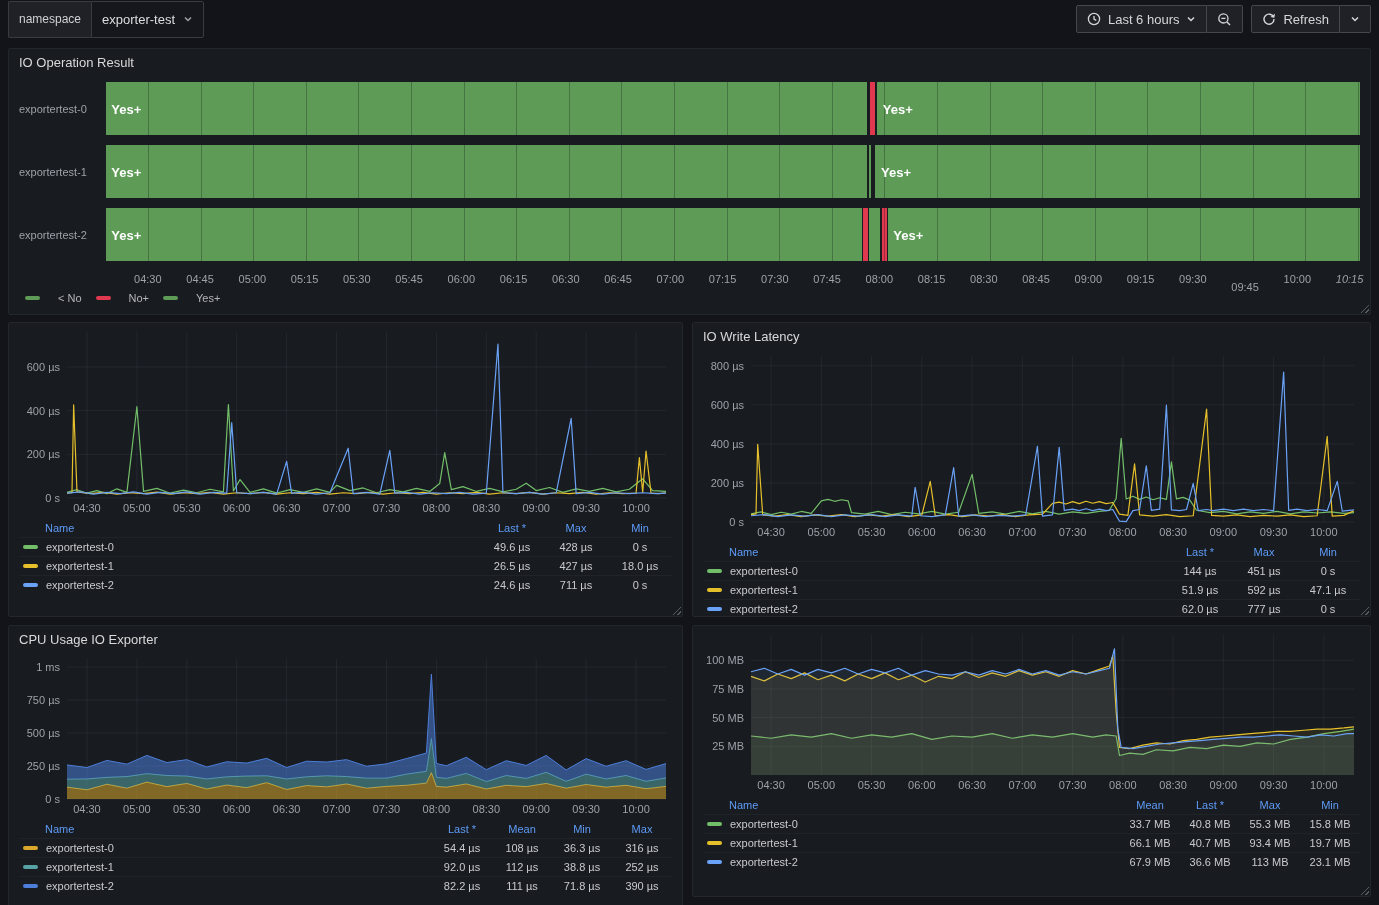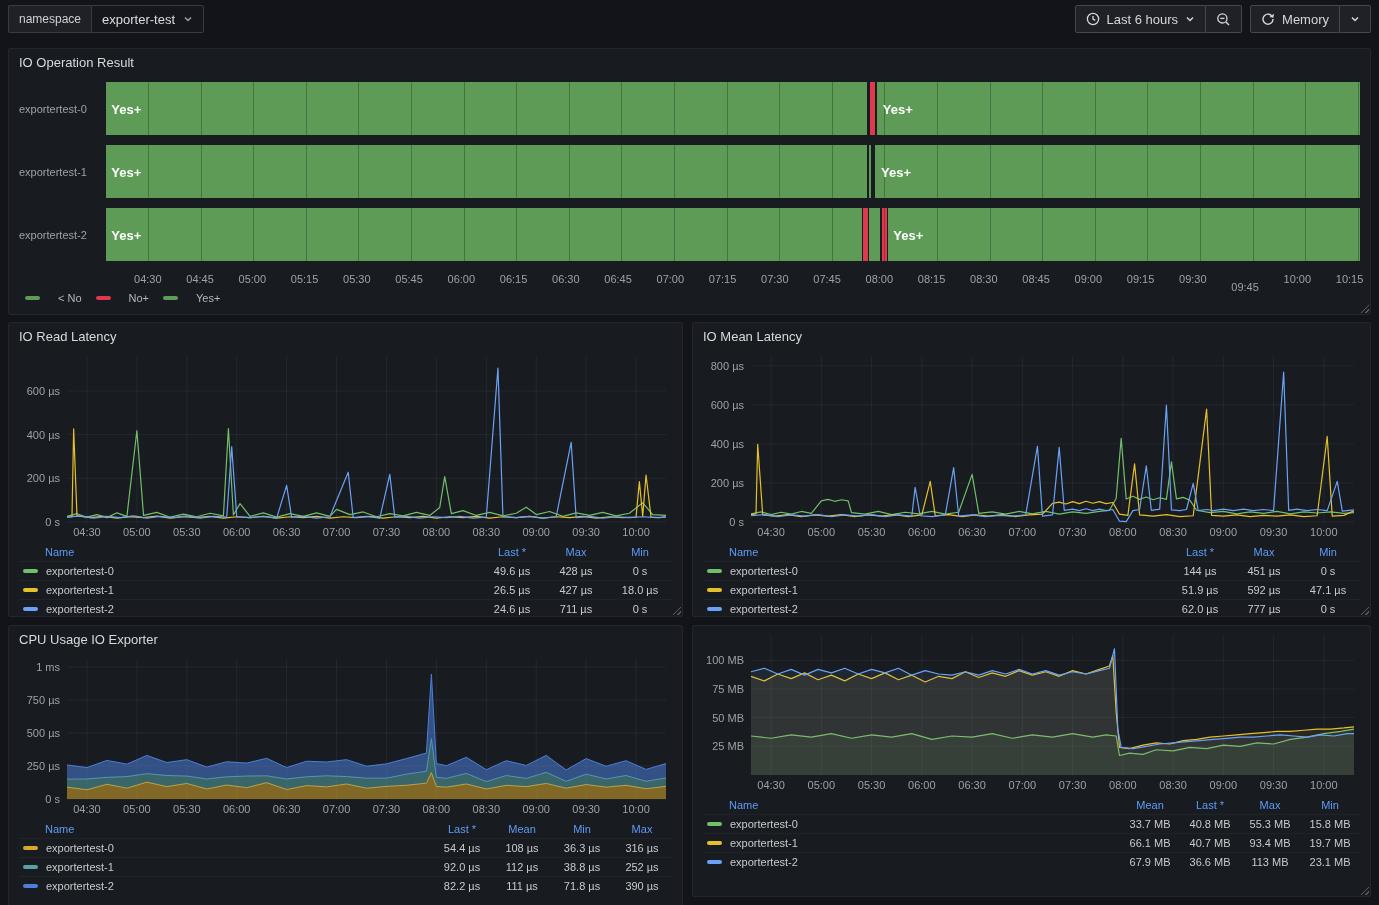--- a/index.html
+++ b/index.html
@@ -1,20 +1,20 @@
 <!DOCTYPE html>
 <html><head>
 <meta charset="utf-8">
 <style>
   *{box-sizing:border-box;margin:0;padding:0}
   html,body{width:1379px;height:905px;overflow:hidden}
   body{background:#121419;font-family:"Liberation Sans","DejaVu Sans",sans-serif;color:#d8d9da;position:relative}
   
   .topbar{position:absolute;top:0;left:0;right:0;height:38px;display:flex;align-items:center;justify-content:space-between;padding:0 8px}
-  .var-group{display:flex;height:28px}
+  .var-group{display:flex;height:37px}
   .var-label{background:#1f2127;border:1px solid #383b42;border-right:none;border-radius:2px 0 0 2px;font-size:12px;color:#d0d1d4;display:flex;align-items:center;padding:0 10px}
   .var-value{background:#15171c;border:1px solid #383b42;border-radius:0 2px 2px 0;font-size:13px;color:#dcdde0;display:flex;align-items:center;gap:8px;padding:0 10px;cursor:pointer}
   .controls{display:flex;gap:8px}
   .btn-group{display:flex;height:28px}
   .tb-btn{background:#1f2126;border:1px solid #44474e;display:flex;align-items:center;gap:7px;padding:0 10px;font-size:13px;color:#d5d6d9;cursor:pointer}
   .tb-btn:first-child{border-radius:2px 0 0 2px}
   .tb-btn:last-child{border-radius:0 2px 2px 0}
   .tb-btn + .tb-btn{border-left:none}
   .icon{display:inline-flex;align-items:center;justify-content:center}
   .chev{width:10px;height:10px}
@@ -86,21 +86,21 @@
             <line x1="4.3" y1="6.4" x2="8.5" y2="6.4" stroke="#d5d6d9" stroke-width="1.3"></line>
           </svg>
       </button>
     </div>
     <div class="btn-group">
       <button class="tb-btn">
         <svg class="icon" width="14" height="14" viewBox="0 0 14 14">
             <path d="M11.6 5.2A5 5 0 1 0 12 7" fill="none" stroke="#d5d6d9" stroke-width="1.4"></path>
             <polygon points="12.6,1.6 12.6,5.6 8.6,5.6" fill="#d5d6d9" transform="rotate(10 12 4)"></polygon>
           </svg>
-        <span>Memory</span>
+        <span>Refresh</span>
       </button>
       <button class="tb-btn">
         <svg class="chev" viewBox="0 0 10 10">
             <polyline points="2,3.5 5,6.5 8,3.5" fill="none" stroke="#d5d6d9" stroke-width="1.5"></polyline>
           </svg>
       </button>
     </div>
   </div>
 </div>
 
@@ -160,41 +160,40 @@
       <span class="tl-tick" style="left: 57.5%;">07:45</span>
       <span class="tl-tick" style="left: 61.6667%;">08:00</span>
       <span class="tl-tick" style="left: 65.8333%;">08:15</span>
       <span class="tl-tick" style="left: 70%;">08:30</span>
       <span class="tl-tick" style="left: 74.1667%;">08:45</span>
       <span class="tl-tick" style="left: 78.3333%;">09:00</span>
       <span class="tl-tick" style="left: 82.5%;">09:15</span>
       <span class="tl-tick" style="left: 86.6667%;">09:30</span>
       <span class="tl-tick" style="left: 90.8333%; margin-top: 8px;">09:45</span>
       <span class="tl-tick" style="left: 95%;">10:00</span>
-      <span class="tl-tick" style="left: 99.1667%;">10:15</span>
+      <span class="tl-tick" style="left: 99.1667%; font-style: italic;">10:15</span>
     </div>
   <div class="tl-legend" id="tl-legend">
       <span class="lg-item">
         <span class="chip" style="background: rgb(93, 155, 86);"></span>
         <span>&lt; No</span>
       </span>
       <span class="lg-item">
         <span class="chip" style="background: rgb(224, 56, 78);"></span>
         <span>No+</span>
       </span>
       <span class="lg-item">
         <span class="chip" style="background: rgb(93, 155, 86);"></span>
         <span>Yes+</span>
       </span>
     </div>
   <div class="rsz"></div>
 </div>
 
 <div class="panel p-read">
-  <div class="p-title">IO Read Latency</div>
   <svg class="chart-svg" id="chart-read" width="655" height="192">
       <line x1="67.96666666666667" x2="67.96666666666667" y1="8" y2="174" stroke="rgba(204,212,224,0.07)"></line>
       <text x="67.96666666666667" y="188" text-anchor="middle" fill="#9da2a8" font-size="11">04:30</text>
       <line x1="117.88333333333334" x2="117.88333333333334" y1="8" y2="174" stroke="rgba(204,212,224,0.07)"></line>
       <text x="117.88333333333334" y="188" text-anchor="middle" fill="#9da2a8" font-size="11">05:00</text>
       <line x1="167.8" x2="167.8" y1="8" y2="174" stroke="rgba(204,212,224,0.07)"></line>
       <text x="167.8" y="188" text-anchor="middle" fill="#9da2a8" font-size="11">05:30</text>
       <line x1="217.71666666666667" x2="217.71666666666667" y1="8" y2="174" stroke="rgba(204,212,224,0.07)"></line>
       <text x="217.71666666666667" y="188" text-anchor="middle" fill="#9da2a8" font-size="11">06:00</text>
       <line x1="267.6333333333333" x2="267.6333333333333" y1="8" y2="174" stroke="rgba(204,212,224,0.07)"></line>
@@ -257,21 +256,21 @@
         </span>
         <span class="lt-cell">24.6 µs</span>
         <span class="lt-cell">711 µs</span>
         <span class="lt-cell">0 s</span>
       </div>
     </div>
   <div class="rsz"></div>
 </div>
 
 <div class="panel p-write">
-  <div class="p-title">IO Mean Latency</div>
+  <div class="p-title">IO Write Latency</div>
   <svg class="chart-svg" id="chart-write" width="659" height="192">
       <line x1="68.1" x2="68.1" y1="8" y2="174" stroke="rgba(204,212,224,0.07)"></line>
       <text x="68.1" y="188" text-anchor="middle" fill="#9da2a8" font-size="11">04:30</text>
       <line x1="118.35" x2="118.35" y1="8" y2="174" stroke="rgba(204,212,224,0.07)"></line>
       <text x="118.35" y="188" text-anchor="middle" fill="#9da2a8" font-size="11">05:00</text>
       <line x1="168.60000000000002" x2="168.60000000000002" y1="8" y2="174" stroke="rgba(204,212,224,0.07)"></line>
       <text x="168.60000000000002" y="188" text-anchor="middle" fill="#9da2a8" font-size="11">05:30</text>
       <line x1="218.85" x2="218.85" y1="8" y2="174" stroke="rgba(204,212,224,0.07)"></line>
       <text x="218.85" y="188" text-anchor="middle" fill="#9da2a8" font-size="11">06:00</text>
       <line x1="269.1" x2="269.1" y1="8" y2="174" stroke="rgba(204,212,224,0.07)"></line>

